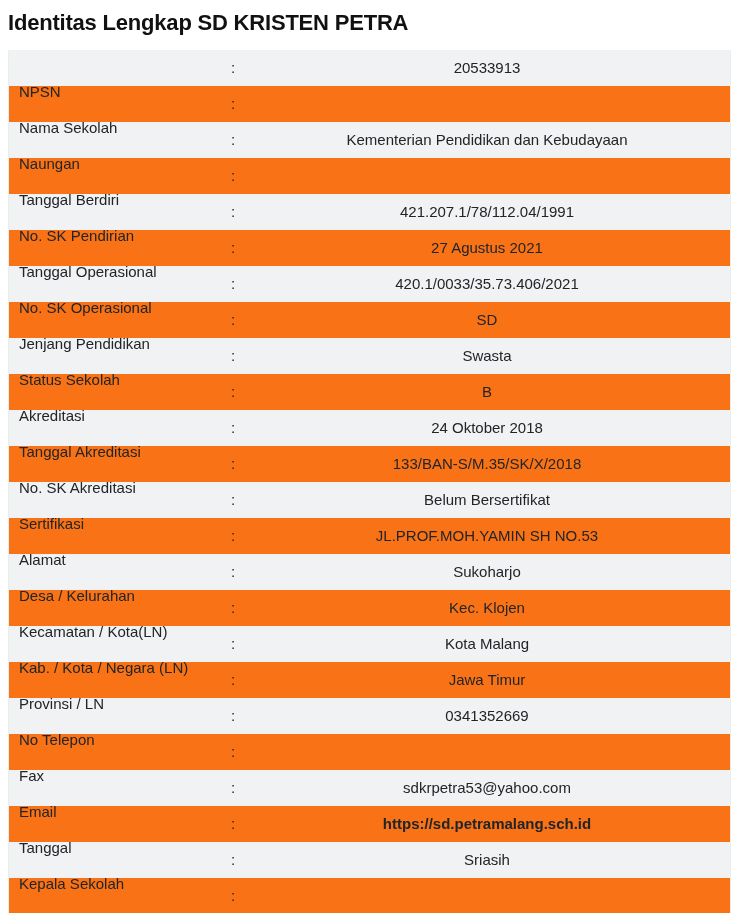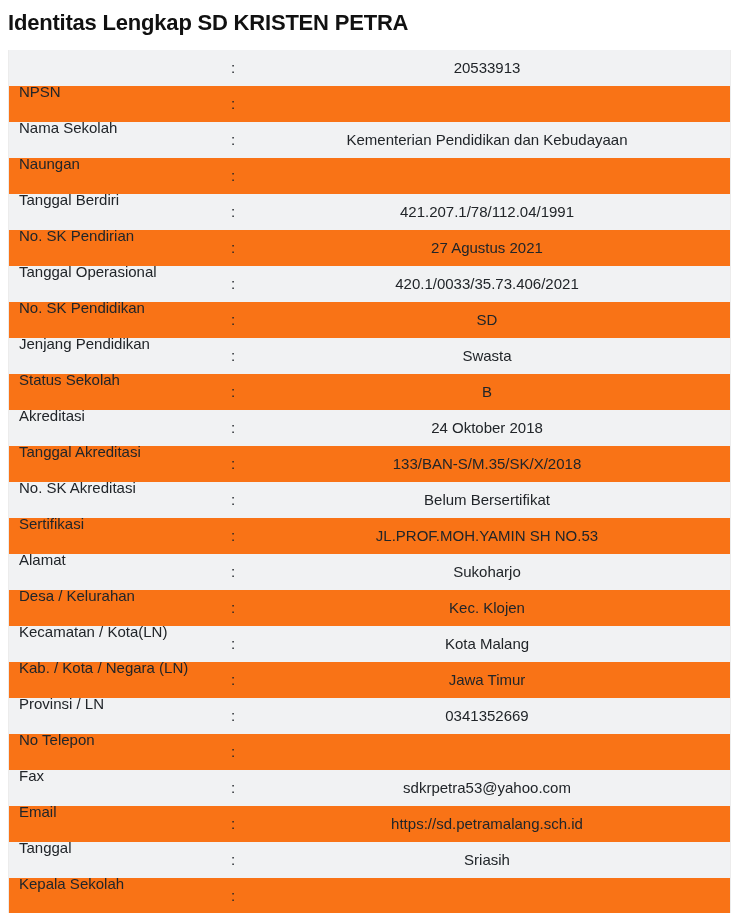--- a/index.html
+++ b/index.html
@@ -56,21 +56,21 @@
   }
   .identity-row .value {
     flex: 1 1 auto;
     color: #212529;
     text-decoration: none;
     white-space: nowrap;
     overflow: hidden;
     text-align: center;
   }
   .identity-row .value.is-link {
-    font-weight: 400;
+    font-weight: 700;
     color: #212529;
     cursor: pointer;
   }
 </style>
 </head>
 <body>
 
 <h1 class="page-title">Identitas Lengkap SD KRISTEN PETRA</h1>
 
 <div class="identity-table">
@@ -102,21 +102,21 @@
     <span class="value">421.207.1/78/112.04/1991</span>
   </div>
 
   <div class="identity-row">
     <span class="label">Tanggal Operasional</span>
     <span class="colon">:</span>
     <span class="value">27 Agustus 2021</span>
   </div>
 
   <div class="identity-row">
-    <span class="label">No. SK Pendidikan</span>
+    <span class="label">No. SK Operasional</span>
     <span class="colon">:</span>
     <span class="value">420.1/0033/35.73.406/2021</span>
   </div>
 
   <div class="identity-row">
     <span class="label">Jenjang Pendidikan</span>
     <span class="colon">:</span>
     <span class="value">SD</span>
   </div>
 

